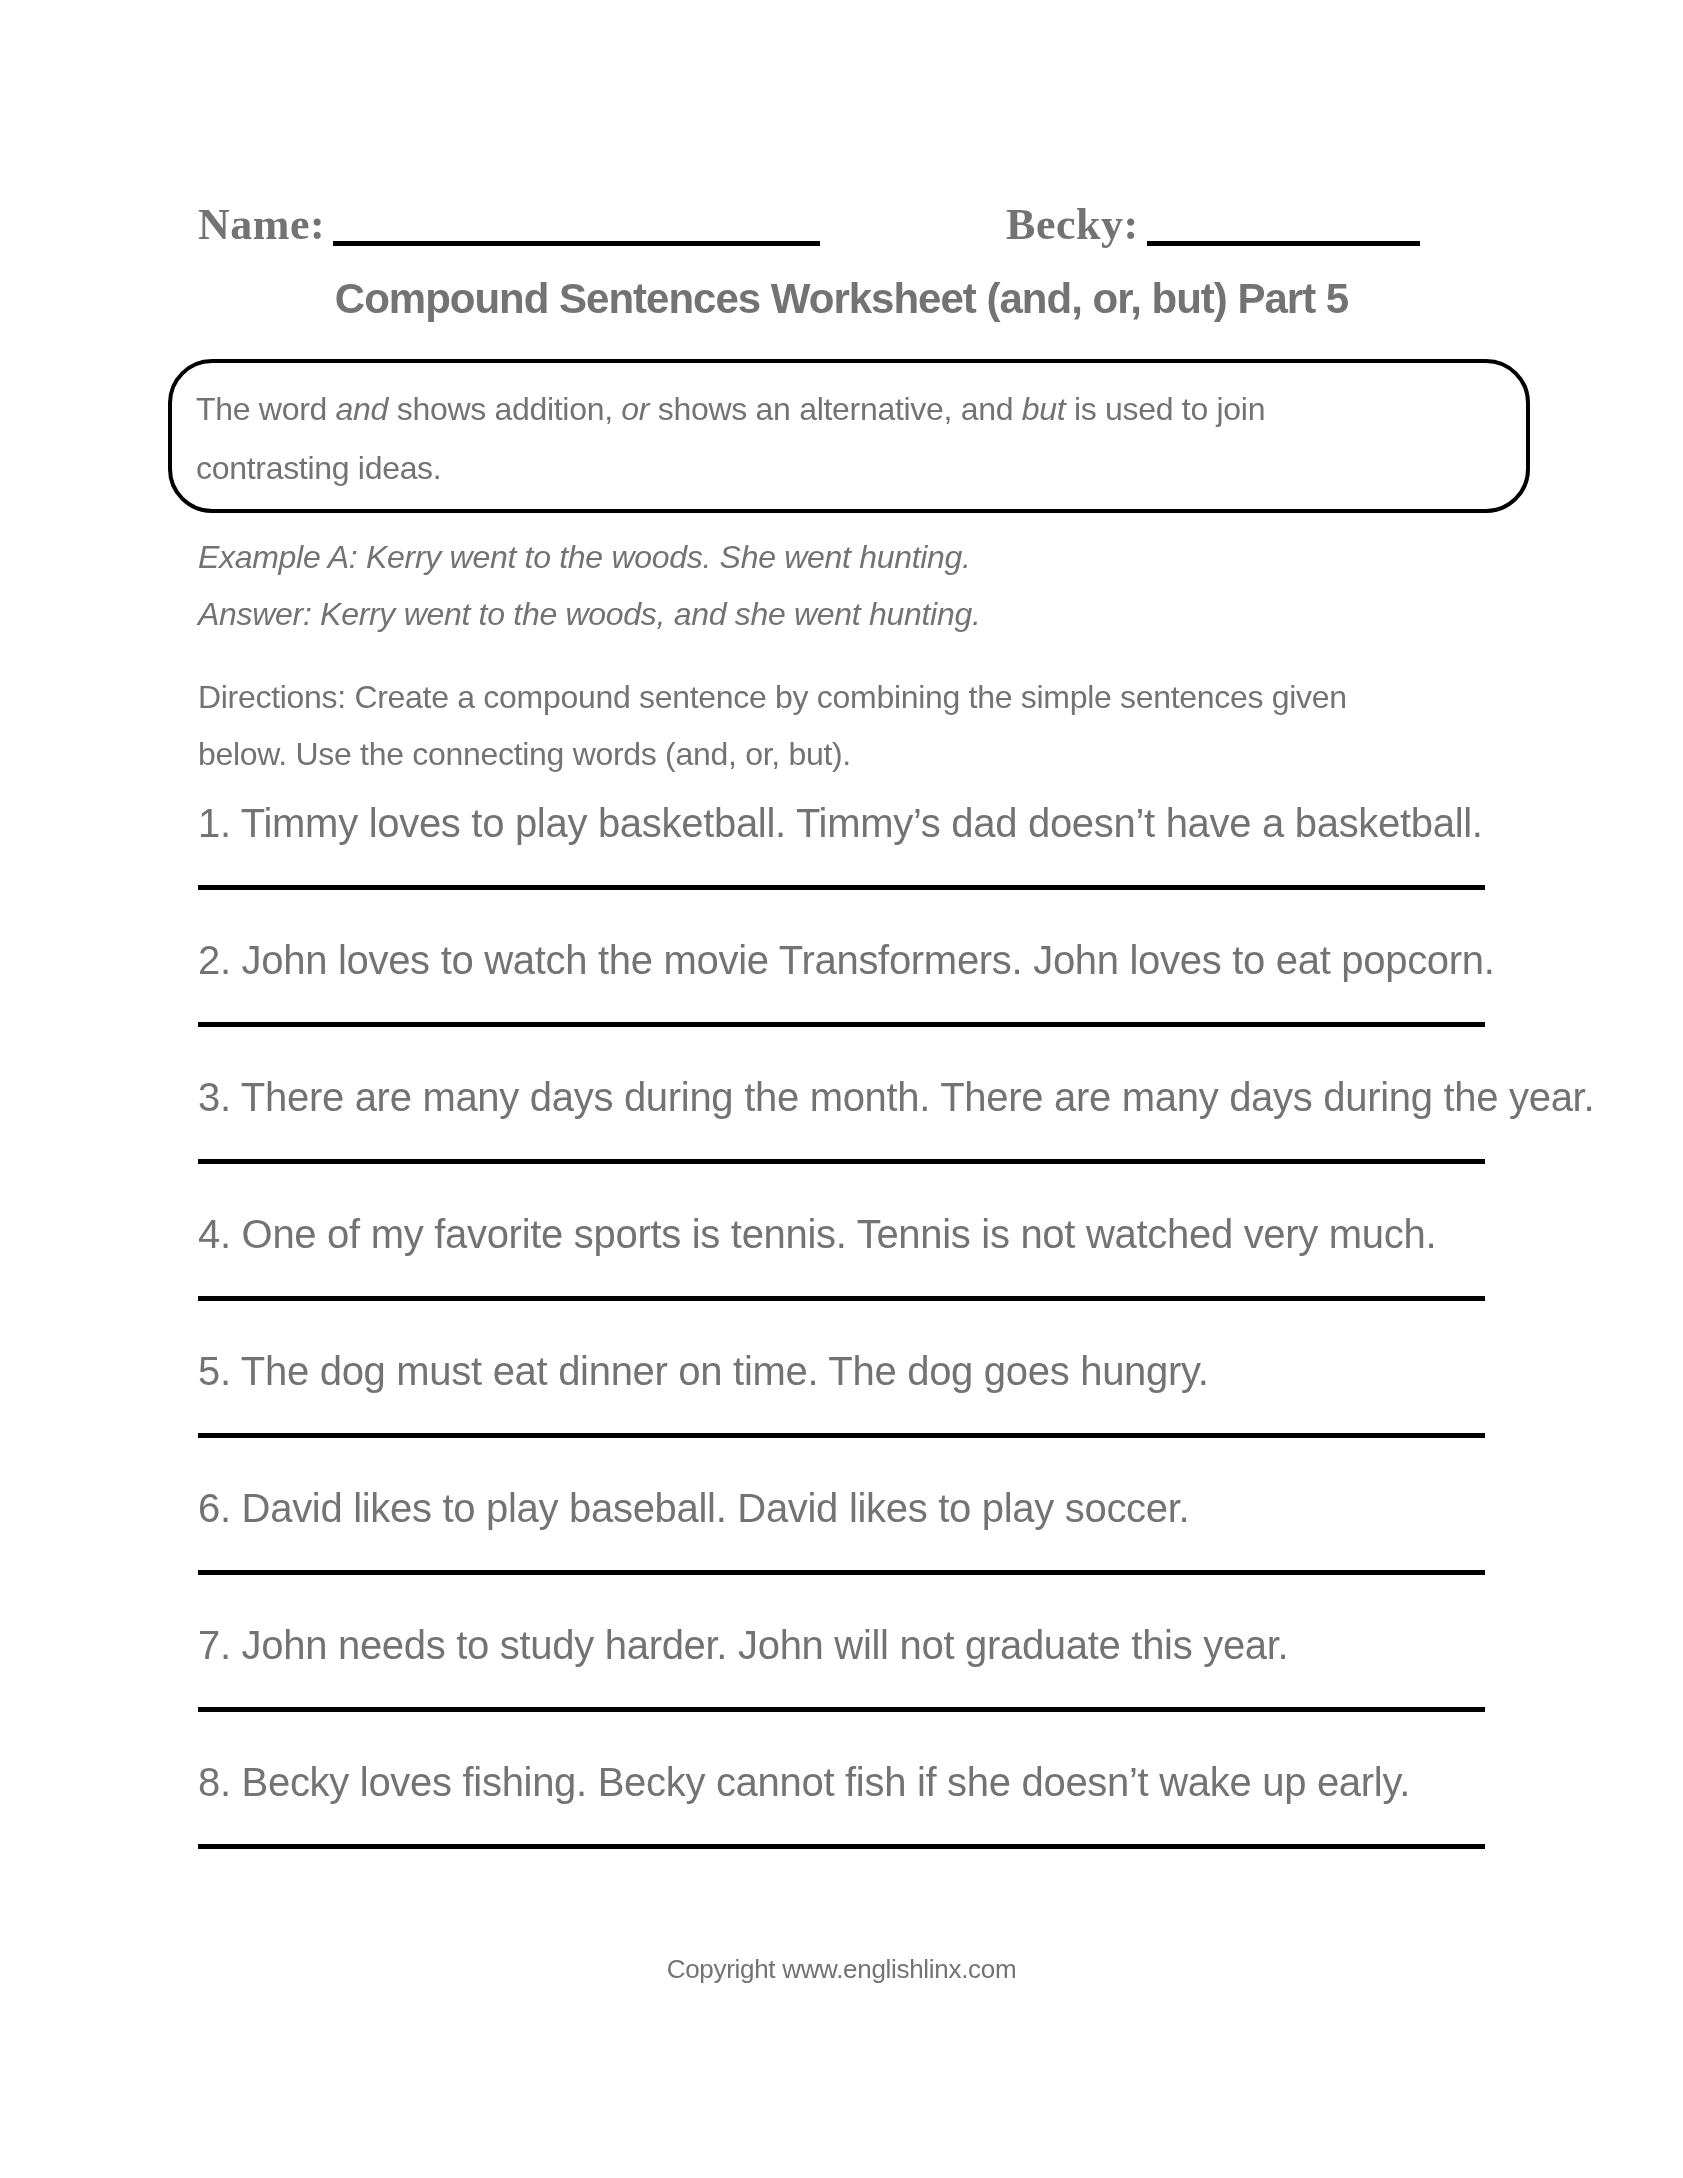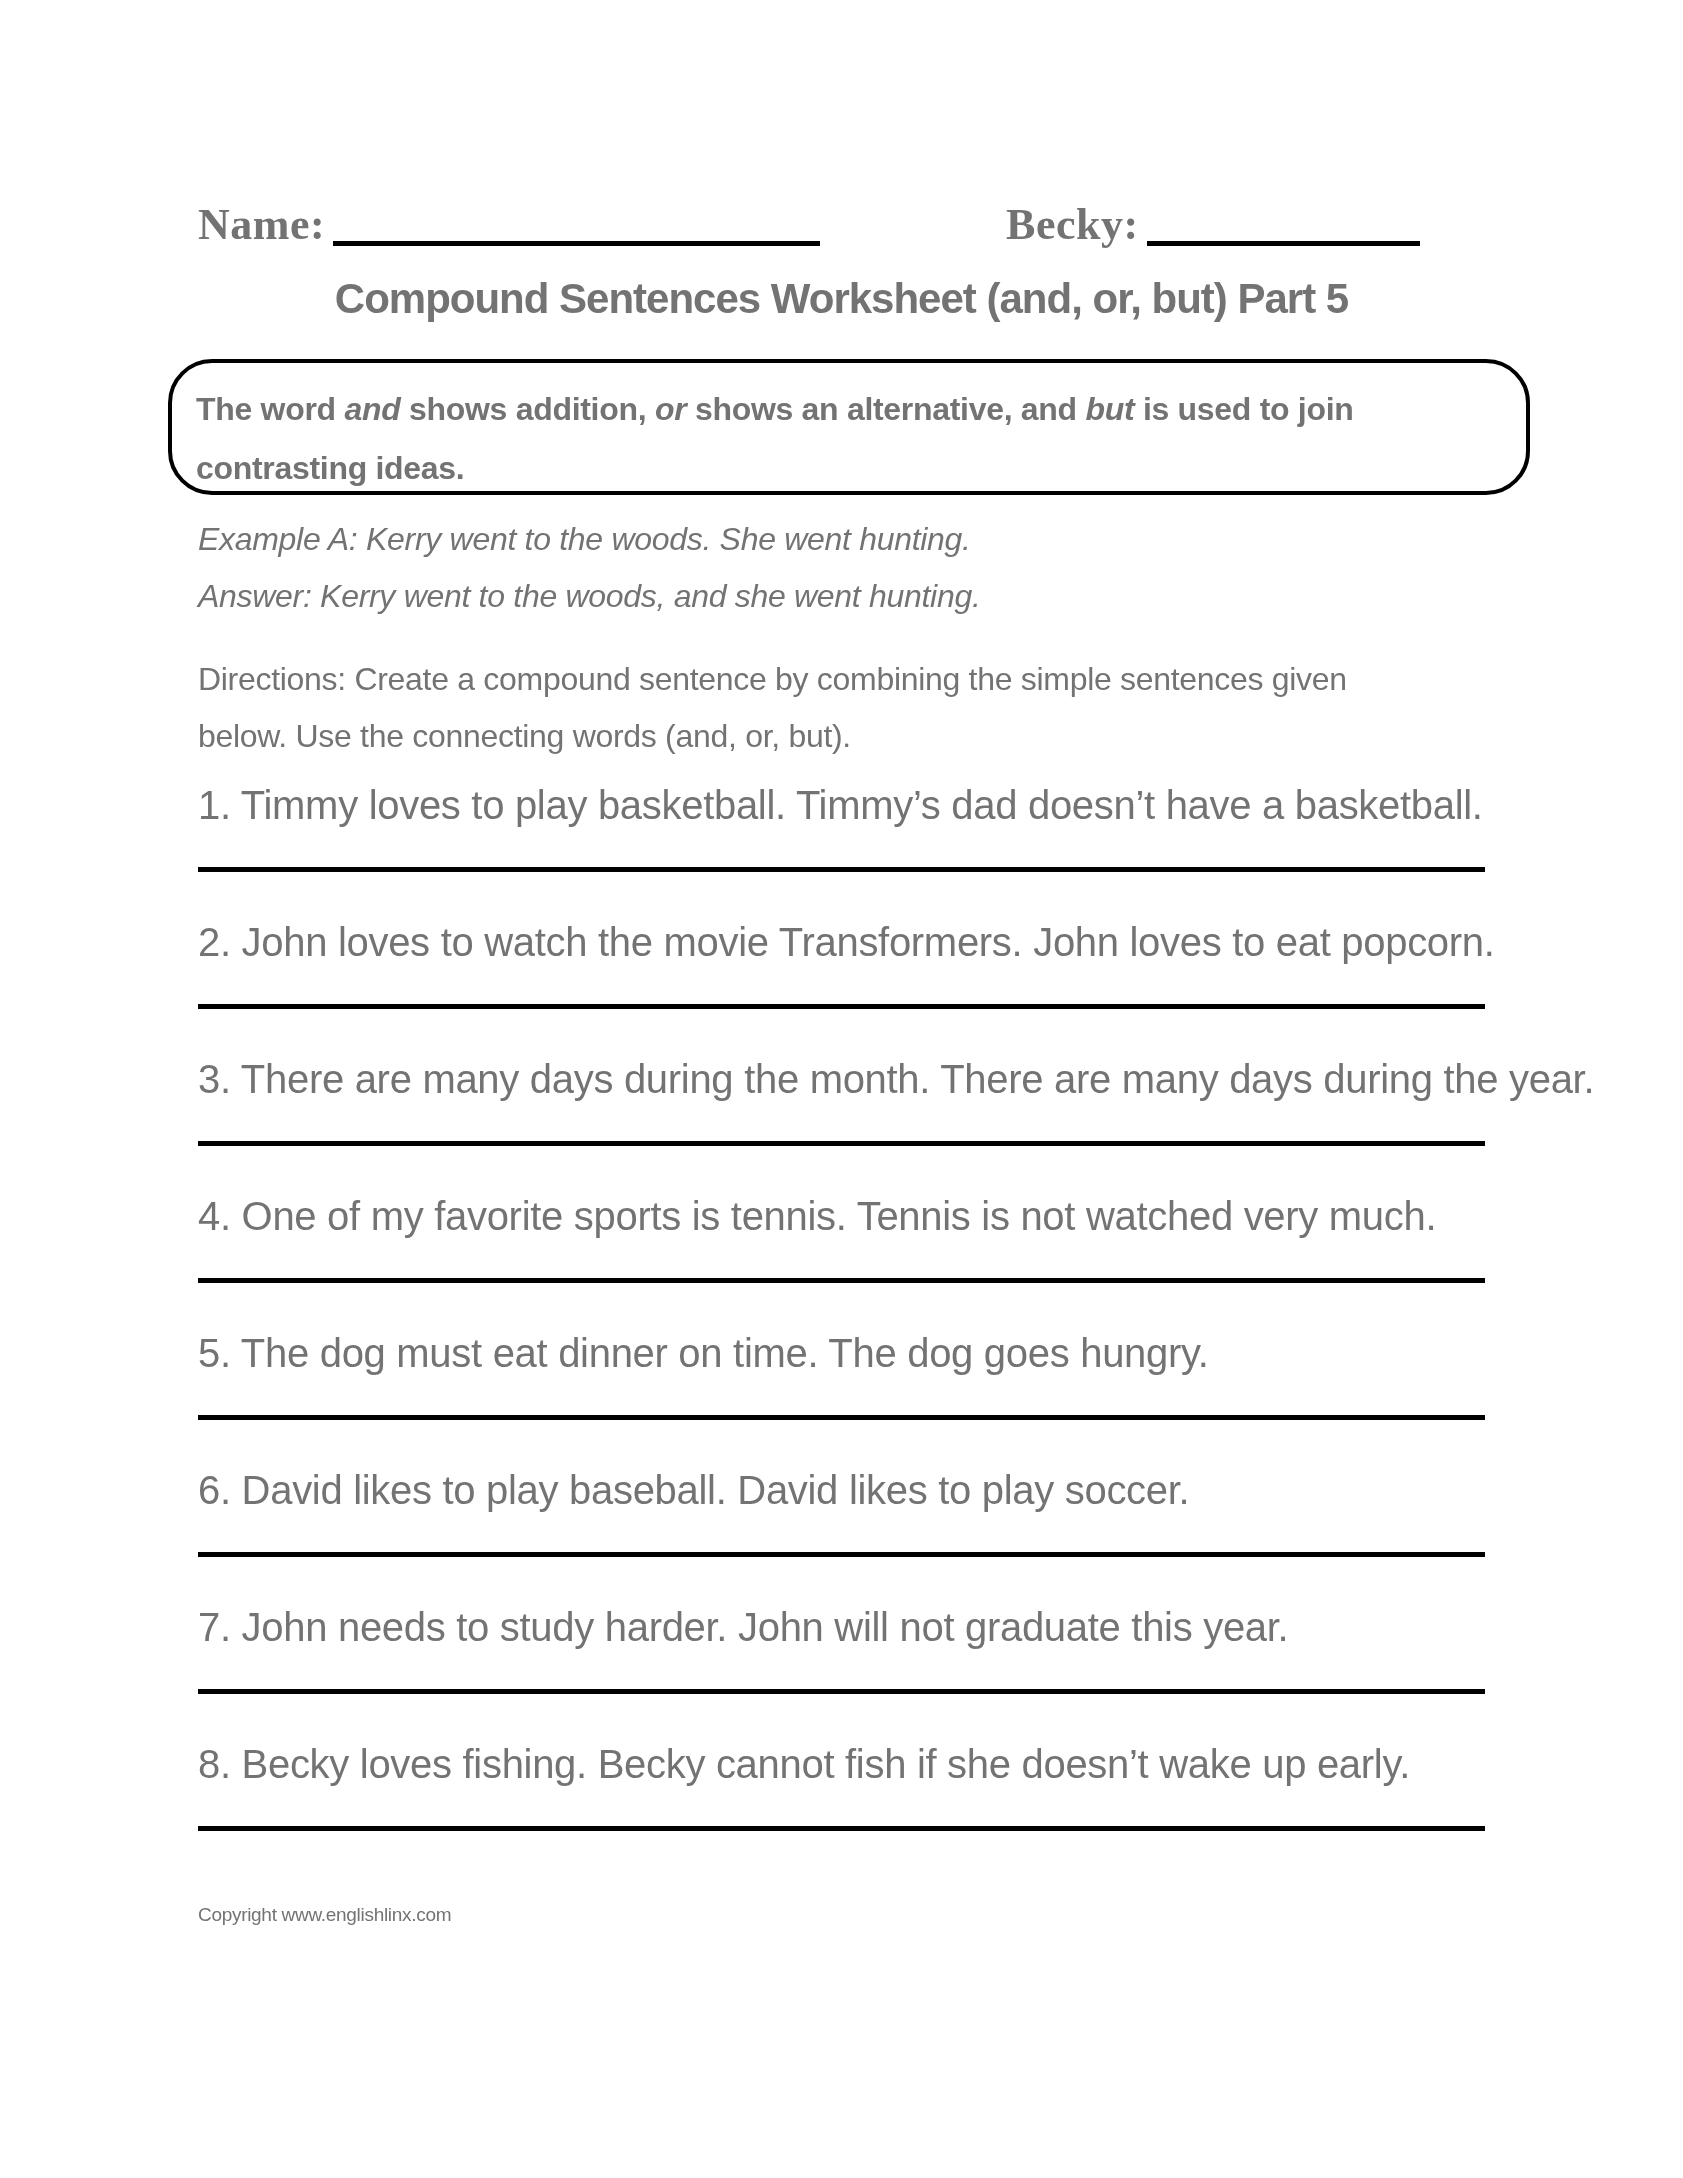--- a/index.html
+++ b/index.html
@@ -44,28 +44,27 @@
     margin-top: 26px;
     text-align: center;
     font-weight: bold;
     font-size: 42px;
     letter-spacing: -1px;
   }
 
   
   .info-box {
     margin: 36px -45px 0 -30px;   
-    height: 136px;
+    height: 154px;
     border: 4px solid #000000;
     border-radius: 44px;
     padding: 17px 36px 0 24px;
     font-size: 32px;
     letter-spacing: -0.3px;
     line-height: 59px;
-    font-weight: bold;
   }
 
   
   .para { font-size: 32px; letter-spacing: -0.3px; line-height: 57px; }
   .directions { margin-top: 26px; }
   .example { margin-top: 16px; font-style: italic; }
 
   
   .items { margin-top: 18px; }
   .item-text {
@@ -76,23 +75,23 @@
   }
   .answer-line {
     height: 5px;
     background: #000000;
     margin-top: 40px;
     margin-bottom: 48px;
   }
 
   
   .footer {
-    margin-top: 73px;
-    text-align: left;
-    font-size: 19px;
+    margin-top: 105px;
+    text-align: center;
+    font-size: 26px;
     letter-spacing: -0.3px;
   }
   em { font-style: italic; }
 </style>
 </head>
 <body>
 
 <div class="sheet">
   <div class="content">
 

